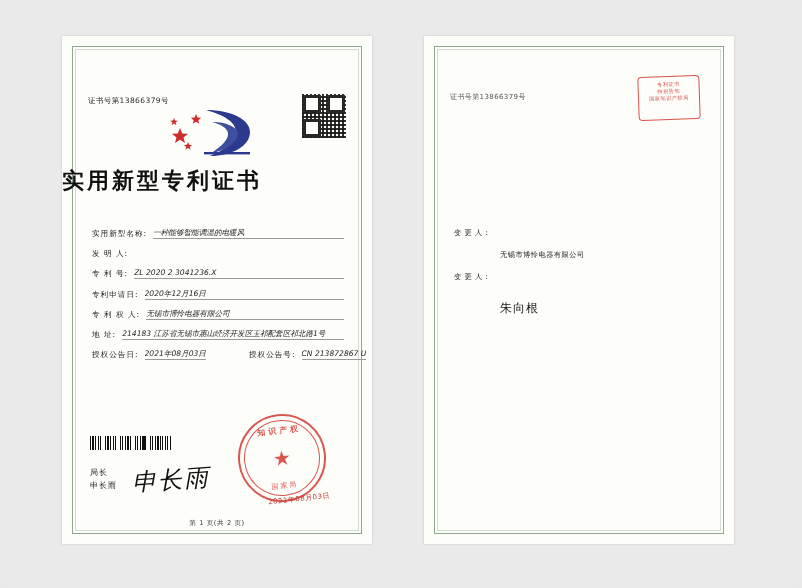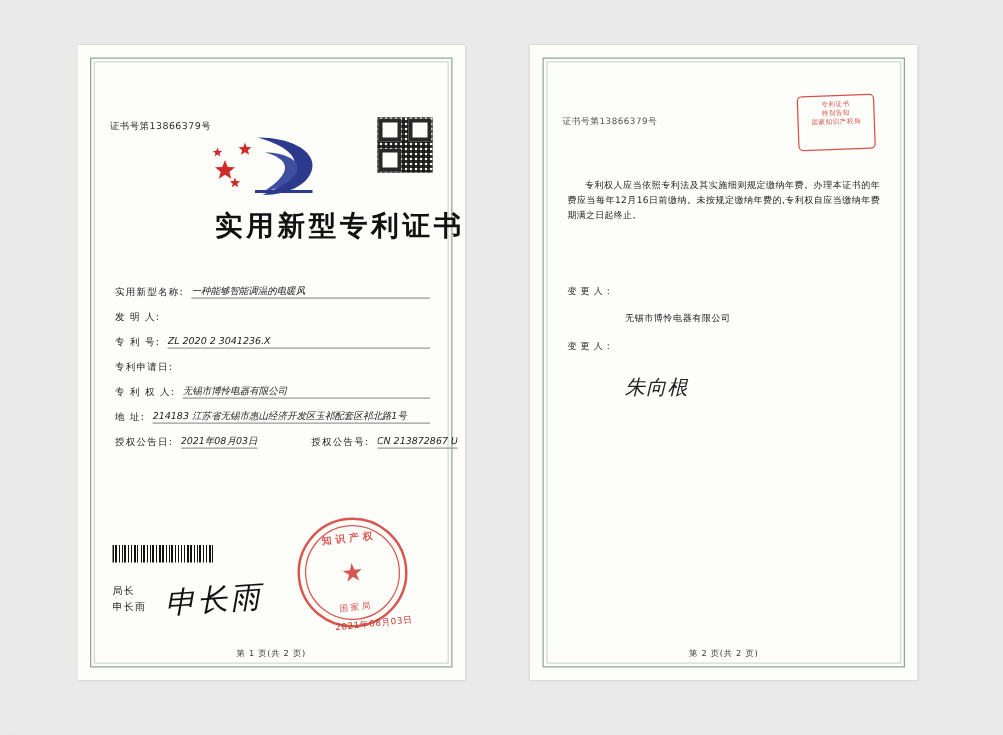--- a/index.html
+++ b/index.html
@@ -101,27 +101,26 @@
     width: 12px; height: 12px;
     border: 3px solid #111;
     background: #fdfdfa;
   }
 
   
   .doc-title {
     position: absolute;
     left: 0; right: 0;
     top: 130px;
-    text-align: right;
+    text-align: left;
     font-family: "DejaVu Serif", "Liberation Serif", serif;
     font-size: 22px;
     font-weight: bold;
     color: #111;
     letter-spacing: 3px;
-    padding-left: 46px;
   }
 
   
   .fields {
     position: absolute;
     left: 30px;
     top: 178px;
     width: 252px;
     font-size: 7.6px;
     color: #1d1d1d;
@@ -303,23 +302,22 @@
     line-height: 22px;
     color: #222;
     letter-spacing: 0.5px;
   }
   .p2-lines .indent { padding-left: 46px; }
   .p2-sign {
     position: absolute;
     left: 76px;
     top: 264px;
     font-family: "DejaVu Serif", "Liberation Serif", serif;
-    font-size: 16px;
+    font-size: 12px;
     color: #222;
-    font-style: italic;
     letter-spacing: 1px;
   }
 
   
   .pg-footer {
     position: absolute;
     left: 0; right: 0;
     bottom: 16px;
     text-align: center;
     font-size: 6.6px;
@@ -364,20 +362,21 @@
       </div>
       <div class="frow">
         <span class="flabel">发 明 人:</span>
       </div>
       <div class="frow">
         <span class="flabel">专 利 号:</span>
         <span class="fvalue">ZL 2020 2 3041236.X</span>
       </div>
       <div class="frow">
         <span class="flabel">专利申请日:</span>
+        <span class="fvalue">2020年12月16日</span>
       </div>
       <div class="frow">
         <span class="flabel">专 利 权 人:</span>
         <span class="fvalue">无锡市博怜电器有限公司</span>
       </div>
       <div class="frow addr">
         <span class="flabel">地      址:</span>
         <span class="fvalue">214183 江苏省无锡市惠山经济开发区玉祁配套区祁北路1号</span>
       </div>
       <div class="frow two">
@@ -418,28 +417,24 @@
     <div class="inner-border"></div>
 
     <div class="cert-no-2">证书号第13866379号</div>
 
     <div class="stamp2">
       <span class="inner-line">专利证书</span>
       <span class="inner-line">特别告知</span>
       <span class="inner-line">国家知识产权局</span>
     </div>
 
-    <div class="p2-body">
-      <p>专利权人应当依照专利法及其实施细则规定缴纳年费。办理本证书的年费应当每年12月16日前缴纳。未按规定缴纳年费的,专利权自应当缴纳年费期满之日起终止。</p>
-    </div>
 
     <div class="p2-lines">
       <div>变 更 人 :</div>
       <div class="indent">无锡市博怜电器有限公司</div>
       <div>变 更 人 :</div>
     </div>
 
     <div class="p2-sign">朱向根</div>
 
-    <div class="pg-footer">第 2 页(共 2 页)</div>
   </div>
 
 </div>
 
 </body></html>

